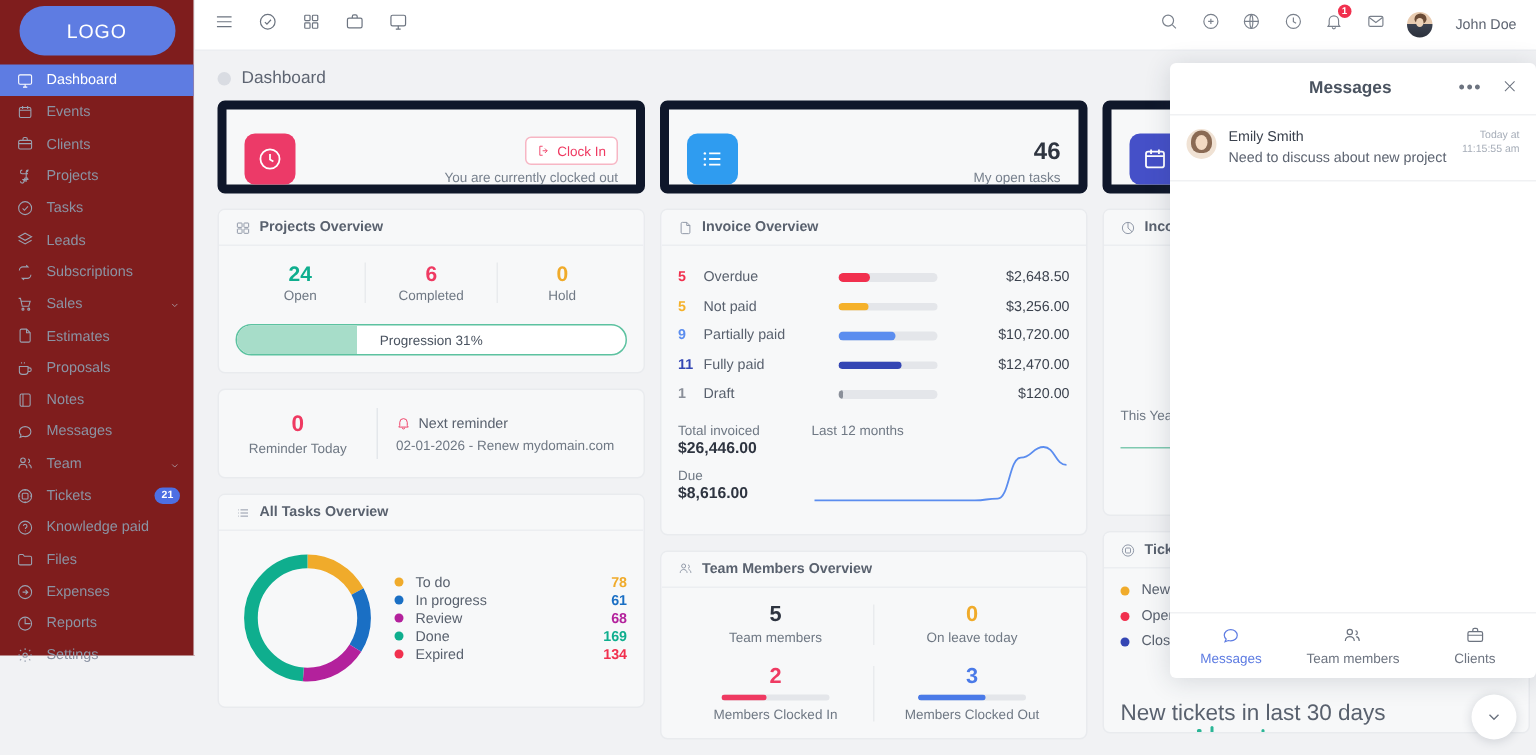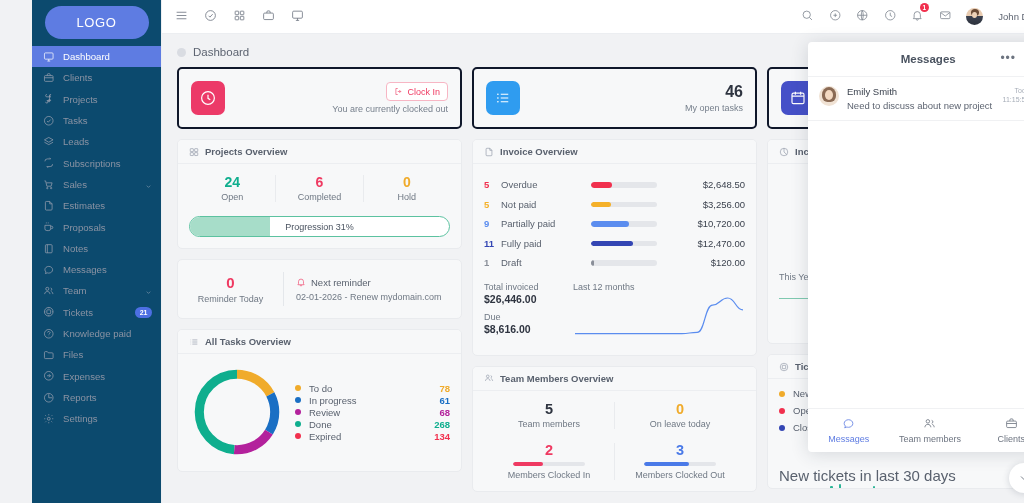--- a/index.html
+++ b/index.html
@@ -6,23 +6,23 @@
   html, body {
     width: 1024px; height: 503px;
     font-family: "Liberation Sans", sans-serif;
     background: #f1f2f4;
     overflow: hidden;
   }
   .app { position: relative; width: 1024px; height: 503px; display: flex; }
 
   
   .sidebar {
-    width: 130px; height: 503px; background: #0c4a6e;
+    width: 130px; height: 437px; background: #7f1d1d;
     border-right: 1px solid #eceef1;
-    display: flex; flex-direction: column; flex: 0 0 130px; margin-left: 32px;
+    display: flex; flex-direction: column; flex: 0 0 130px;
   }
   .logo-wrap { height: 40px; display: flex; align-items: center; justify-content: center; padding-top: 4px;}
   .logo {
     width: 104px; height: 33px; border-radius: 17px;
     background: #5e7ce2; color: #fff;
     display: flex; align-items: center; justify-content: center;
     font-size: 13px; letter-spacing: .6px; font-weight: 500;
   }
   .nav { margin-top: 6px; display: flex; flex-direction: column; }
   .nav-item {
@@ -72,22 +72,22 @@
 
   .content { flex: 1; overflow: hidden; padding: 0 0 0 0; background: #f1f2f4; position: relative; }
   .page-title-row { display: flex; align-items: center; gap: 7px; padding: 12px 0 9px 15px; }
   .pt-dot { width: 9px; height: 9px; border-radius: 50%; background: #d9dce2; }
   .page-title { font-size: 11.5px; color: #5d6471; }
 
   .grid { display: flex; gap: 10px; padding: 0 0 0 15px; }
   .col { display: flex; flex-direction: column; gap: 10px; width: 285px; flex: 0 0 285px; }
 
   .stat-card {
-    background: #f7f8f9; border: 2px solid #0f172a; border-radius: 5px;
-    height: 62px; display: flex; align-items: center; padding: 0 12px; gap: 2px;
+    background: #f7f8f9; border: 6px solid #0f172a; border-radius: 5px;
+    height: 62px; display: flex; align-items: flex-end; padding: 0 12px; gap: 2px;
   }
   .stat-ico { width: 34px; height: 34px; border-radius: 7px; display:flex; align-items:center; justify-content:center; flex:0 0 34px;}
   .stat-ico svg { width: 18px; height: 18px; stroke: #fff; fill: none; stroke-width: 1.6; }
   .stat-right { flex: 1; display: flex; flex-direction: column; align-items: flex-end; gap: 3px; }
   .clock-btn {
     border: 1px solid #f7b6c4; border-radius: 4px; color: #ef3a62;
     font-size: 9px; padding: 3.5px 7px; display: flex; align-items: center; gap: 4px; background:#fff;
   }
   .clock-btn svg { width: 9px; height: 9px; stroke: #ef3a62; fill:none; stroke-width:1.6; }
   .stat-sub { font-size: 9px; color: #77808d; }
@@ -223,20 +223,29 @@
             <svg viewBox="0 0 24 24" class="">
               <rect x="3" y="4" width="18" height="13" rx="2"></rect>
               <path d="M9 21h6M12 17v4"></path>
             </svg>
           </span>
           <span class="lbl">Dashboard</span>
         </div>
         <div class="nav-item">
           <span class="ic">
             <svg viewBox="0 0 24 24" class="">
+              <rect x="4" y="5.5" width="16" height="14" rx="2"></rect>
+              <path d="M4 9.5h16M8.5 3.5v4M15.5 3.5v4"></path>
+            </svg>
+          </span>
+          <span class="lbl">Events</span>
+        </div>
+        <div class="nav-item">
+          <span class="ic">
+            <svg viewBox="0 0 24 24" class="">
               <rect x="3" y="7.5" width="18" height="12" rx="2"></rect>
               <path d="M9 7.5V5.5a2 2 0 012-2h2a2 2 0 012 2v2M3 12h18"></path>
             </svg>
           </span>
           <span class="lbl">Clients</span>
         </div>
         <div class="nav-item">
           <span class="ic">
             <svg viewBox="0 0 24 24" class="">
               <path d="M8 3a2.5 2.5 0 100 5h8a2.5 2.5 0 110-5 2.5 2.5 0 01-2.5 2.5v13A2.5 2.5 0 1116 16H8a2.5 2.5 0 11-2.5 2.5"></path>
@@ -591,21 +600,21 @@
                     <span class="lg-val" style="color:#1a6fc4">61</span>
                   </div>
                   <div class="lg-row">
                     <span class="lg-dot" style="background:#b3219c"></span>
                     <span class="lg-lbl">Review</span>
                     <span class="lg-val" style="color:#b3219c">68</span>
                   </div>
                   <div class="lg-row">
                     <span class="lg-dot" style="background:#0fae8e"></span>
                     <span class="lg-lbl">Done</span>
-                    <span class="lg-val" style="color:#0fae8e">268</span>
+                    <span class="lg-val" style="color:#0fae8e">169</span>
                   </div>
                   <div class="lg-row">
                     <span class="lg-dot" style="background:#f1304e"></span>
                     <span class="lg-lbl">Expired</span>
                     <span class="lg-val" style="color:#f1304e">134</span>
                   </div>
                 </div>
             </div>
           </div>
         </div>

